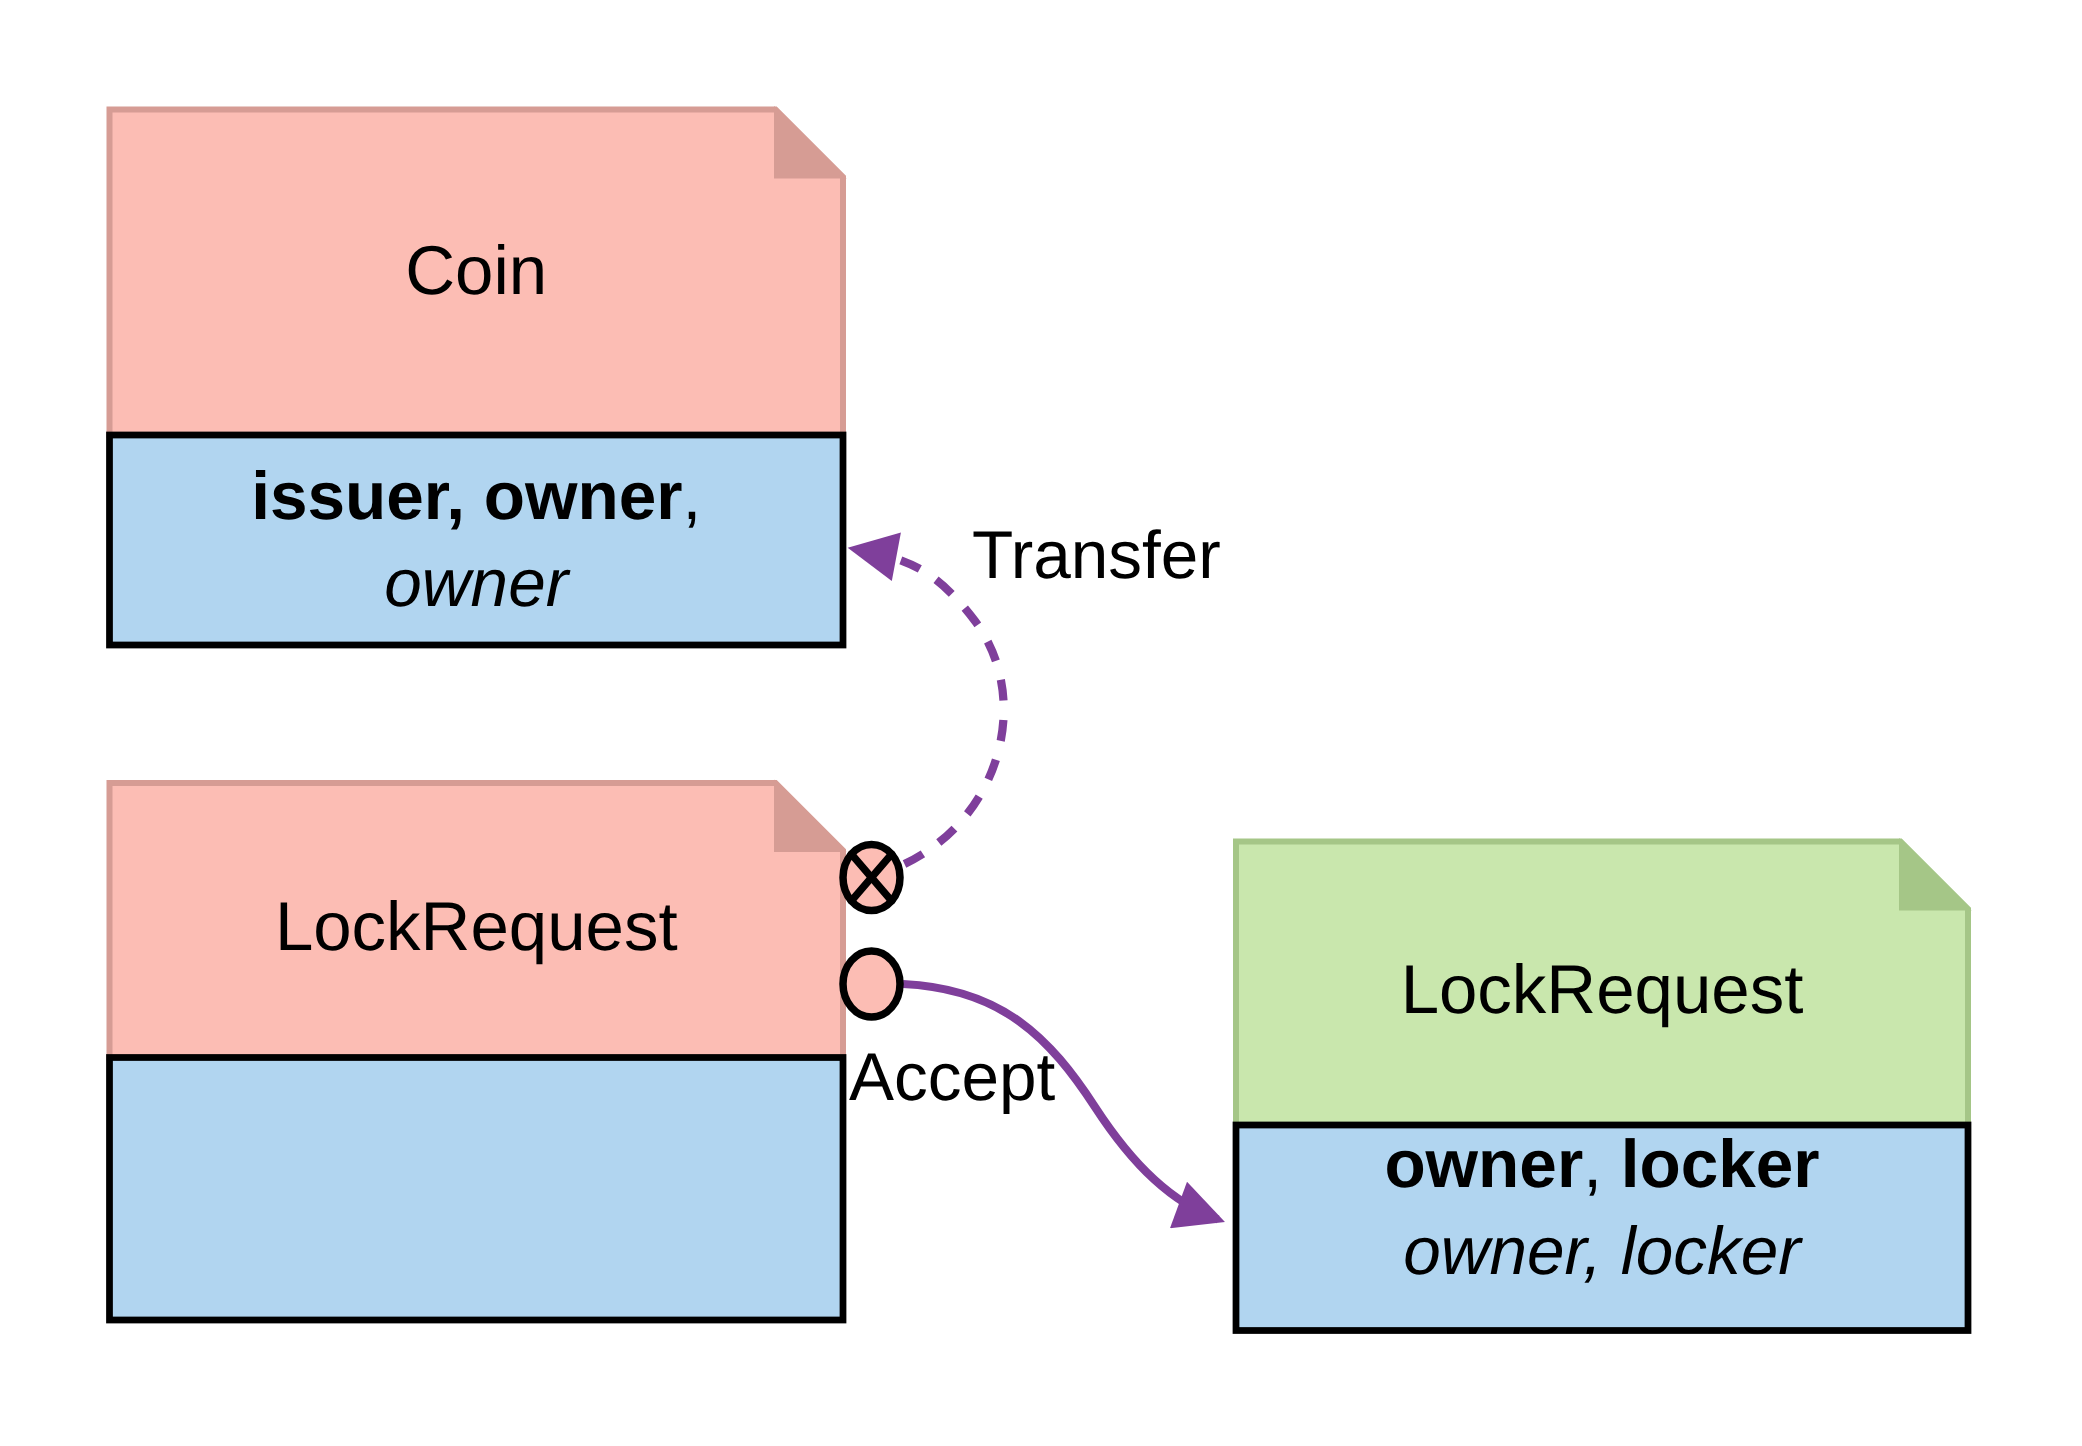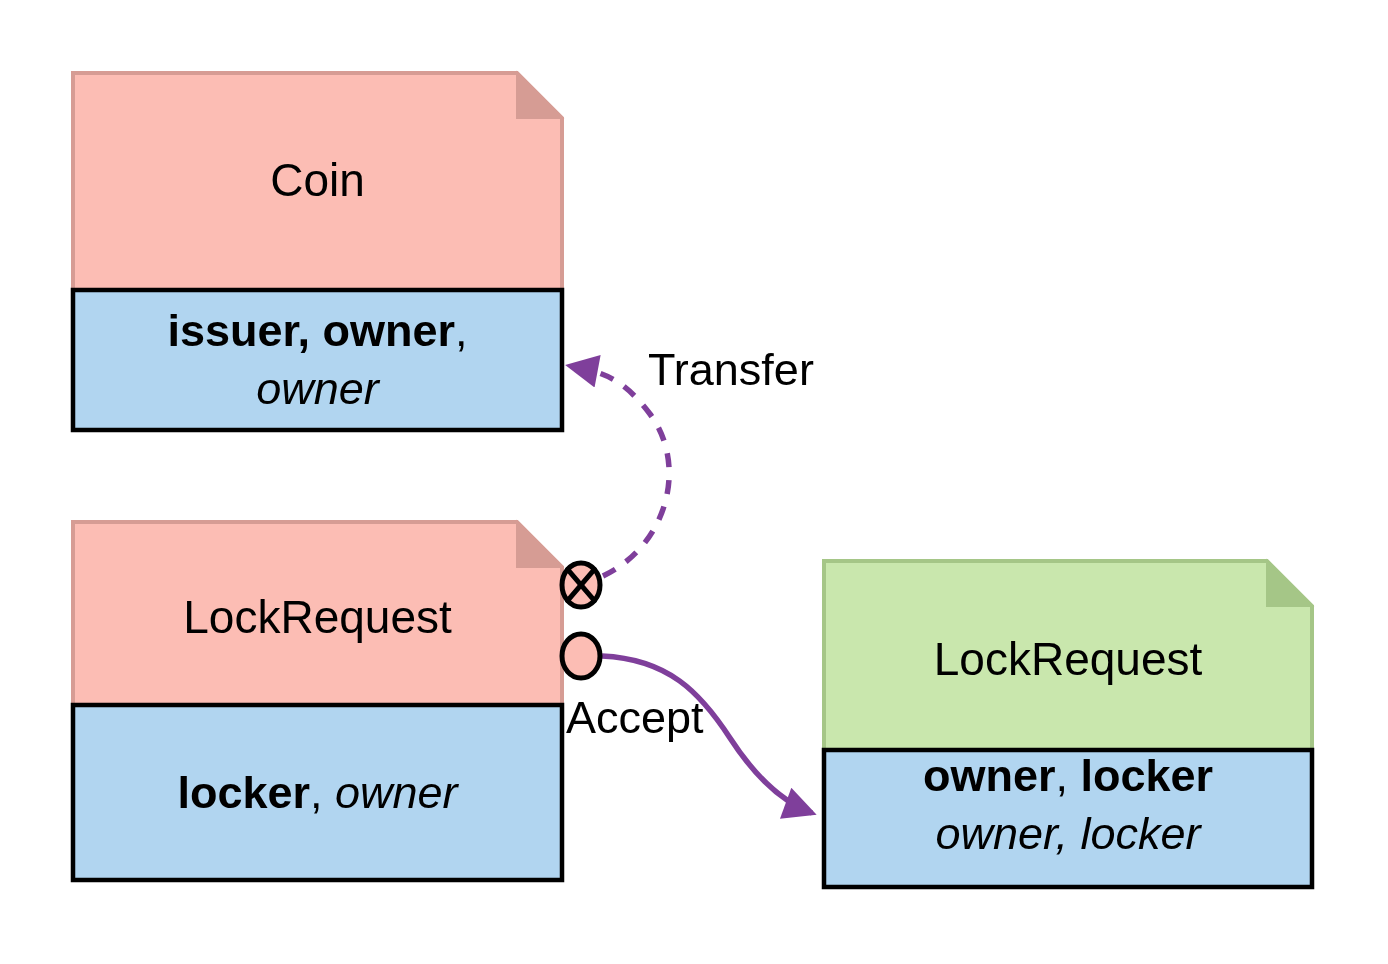--- a/index.html
+++ b/index.html
@@ -69,25 +69,20 @@
 
   <div class="overlay title" style="left:73px;top:73px;width:489px;height:213px;">Coin</div>
   <div class="overlay box-body" style="left:73px;top:290px;width:489px;height:140px;">
     <div>
       <span class="b">issuer, owner</span><span>,</span>
     </div>
     <div class="i">owner</div>
   </div>
 
   <div class="overlay title" style="left:73px;top:528px;width:489px;height:177px;">LockRequest</div>
-  <div class="overlay box-body" style="left:73px;top:705px;width:489px;height:175px;">
-    <div>
-      <span class="b">locker</span><span>, </span><span class="i">owner</span>
-    </div>
-  </div>
 
   <div class="overlay title" style="left:824px;top:567px;width:488px;height:183px;">LockRequest</div>
   <div class="overlay box-body" style="left:824px;top:736px;width:488px;height:137px;">
     <div>
       <span class="b">owner</span><span>, </span><span class="b">locker</span>
     </div>
     <div class="i">owner, locker</div>
   </div>
 
   <div class="overlay edge-label" style="left:648px;top:344px;width:250px;height:50px;text-align:center;">Transfer</div>

